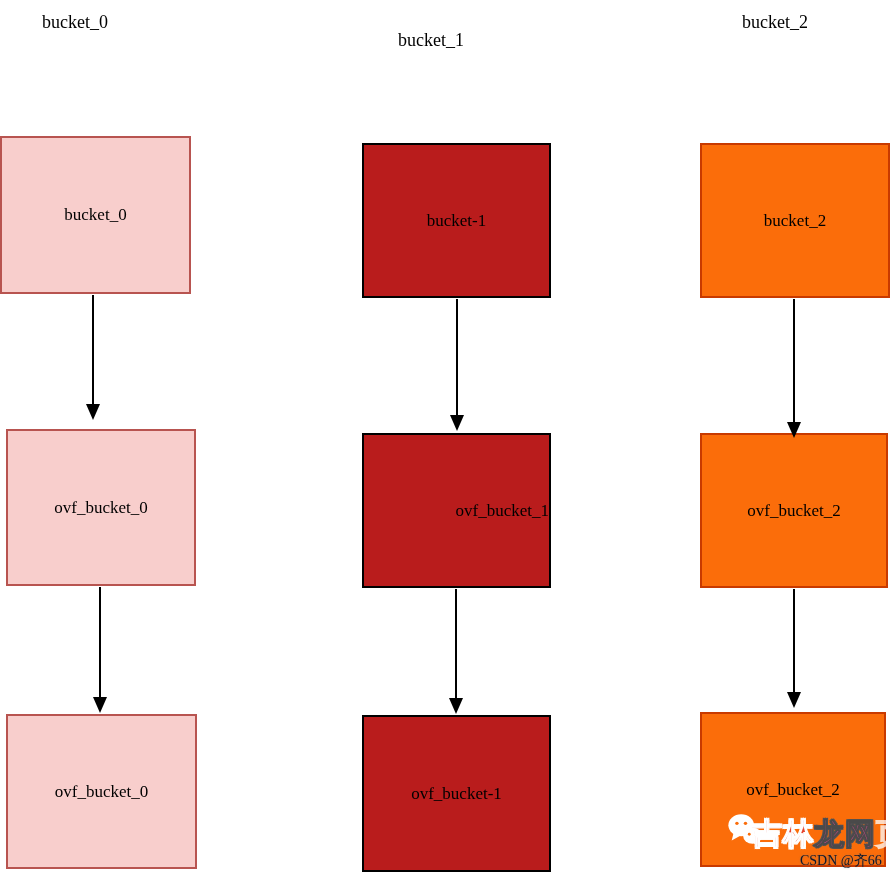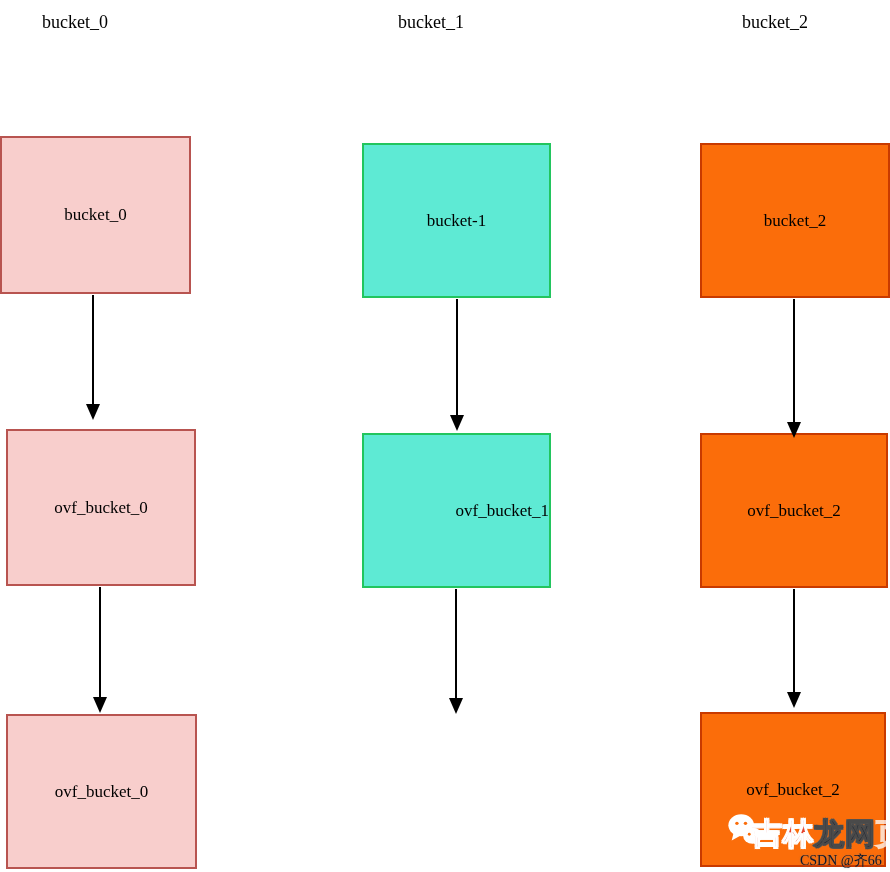--- a/index.html
+++ b/index.html
@@ -22,80 +22,83 @@
   .node{
     position:absolute;
     display:flex;
     align-items:center;
     justify-content:center;
     font-size:17px;
     color:#000;
     text-align:center;
   }
   .node.pink{background:#f8cecc;border:2px solid #b85450;}
-  .node.green{background:#5eead4;border:2px solid #22c55e;}
+  .node.green{background:#b91c1c;border:2px solid #000000;}
   .node.orange{background:#fb6d0a;border:2px solid #c83a00;}
   .arrows{
     position:absolute;left:0;top:0;width:890px;height:872px;
     pointer-events:none;
   }
   
   .watermark{position:absolute;left:0;top:0;width:890px;height:872px;pointer-events:none;}
   .wm-icon{position:absolute;left:726px;top:811px;}
   .wm-text{
     position:absolute;left:752px;top:814px;
     font-size:30px;font-weight:bold;white-space:nowrap;
     letter-spacing:1px;
   }
   .wm-red{
     color:#e6432e;
     -webkit-text-stroke:1px #ffffff;
     text-shadow:-1px -1px 0 #fff,1px -1px 0 #fff,-1px 1px 0 #fff,1px 1px 0 #fff;
     text-align:right;
   }
   .wm-white{
-    color:#0f172a;
+    color:#ec4899;
     -webkit-text-stroke:1px #4a4a4a;
     text-shadow:-1px -1px 0 #555,1px -1px 0 #555,-1px 1px 0 #555,1px 1px 0 #555;
   }
   .wm-ghost{
     color:transparent;
     -webkit-text-stroke:1.3px rgba(255,255,255,0.75);
     text-shadow:none;
   }
   .wm-sub{
     position:absolute;left:800px;top:852px;
     font-size:14px;color:#0f172a;white-space:nowrap;
     text-shadow:0 0 2px rgba(120,120,120,0.6);
   }
 </style>
 </head>
 <body>
 
 <div class="canvas">
 
   <div class="col-header" style="left:20px;top:12px;width:110px;">bucket_0</div>
-  <div class="col-header" style="left:376px;top:12px;width:110px;">bucket_1</div>
+  <div class="col-header" style="left:376px;top:30px;width:110px;">bucket_1</div>
   <div class="col-header" style="left:720px;top:12px;width:110px;">bucket_2</div>
 
   <div class="node pink" style="left:0px;top:136px;width:191px;height:158px;">
     <span>bucket_0</span>
   </div>
   <div class="node pink" style="left:6px;top:429px;width:190px;height:157px;">
     <span>ovf_bucket_0</span>
   </div>
   <div class="node pink" style="left:6px;top:714px;width:191px;height:155px;">
     <span>ovf_bucket_0</span>
   </div>
 
   <div class="node green" style="left:362px;top:143px;width:189px;height:155px;">
     <span>bucket-1</span>
   </div>
   <div class="node green" style="left:362px;top:433px;width:189px;height:155px;justify-content:flex-end;">
     <span>ovf_bucket_1</span>
+  </div>
+  <div class="node green" style="left:362px;top:715px;width:189px;height:157px;">
+    <span>ovf_bucket-1</span>
   </div>
 
   <div class="node orange" style="left:700px;top:143px;width:190px;height:155px;">
     <span>bucket_2</span>
   </div>
   <div class="node orange" style="left:700px;top:433px;width:188px;height:155px;">
     <span>ovf_bucket_2</span>
   </div>
   <div class="node orange" style="left:700px;top:712px;width:186px;height:155px;">
     <span>ovf_bucket_2</span>

